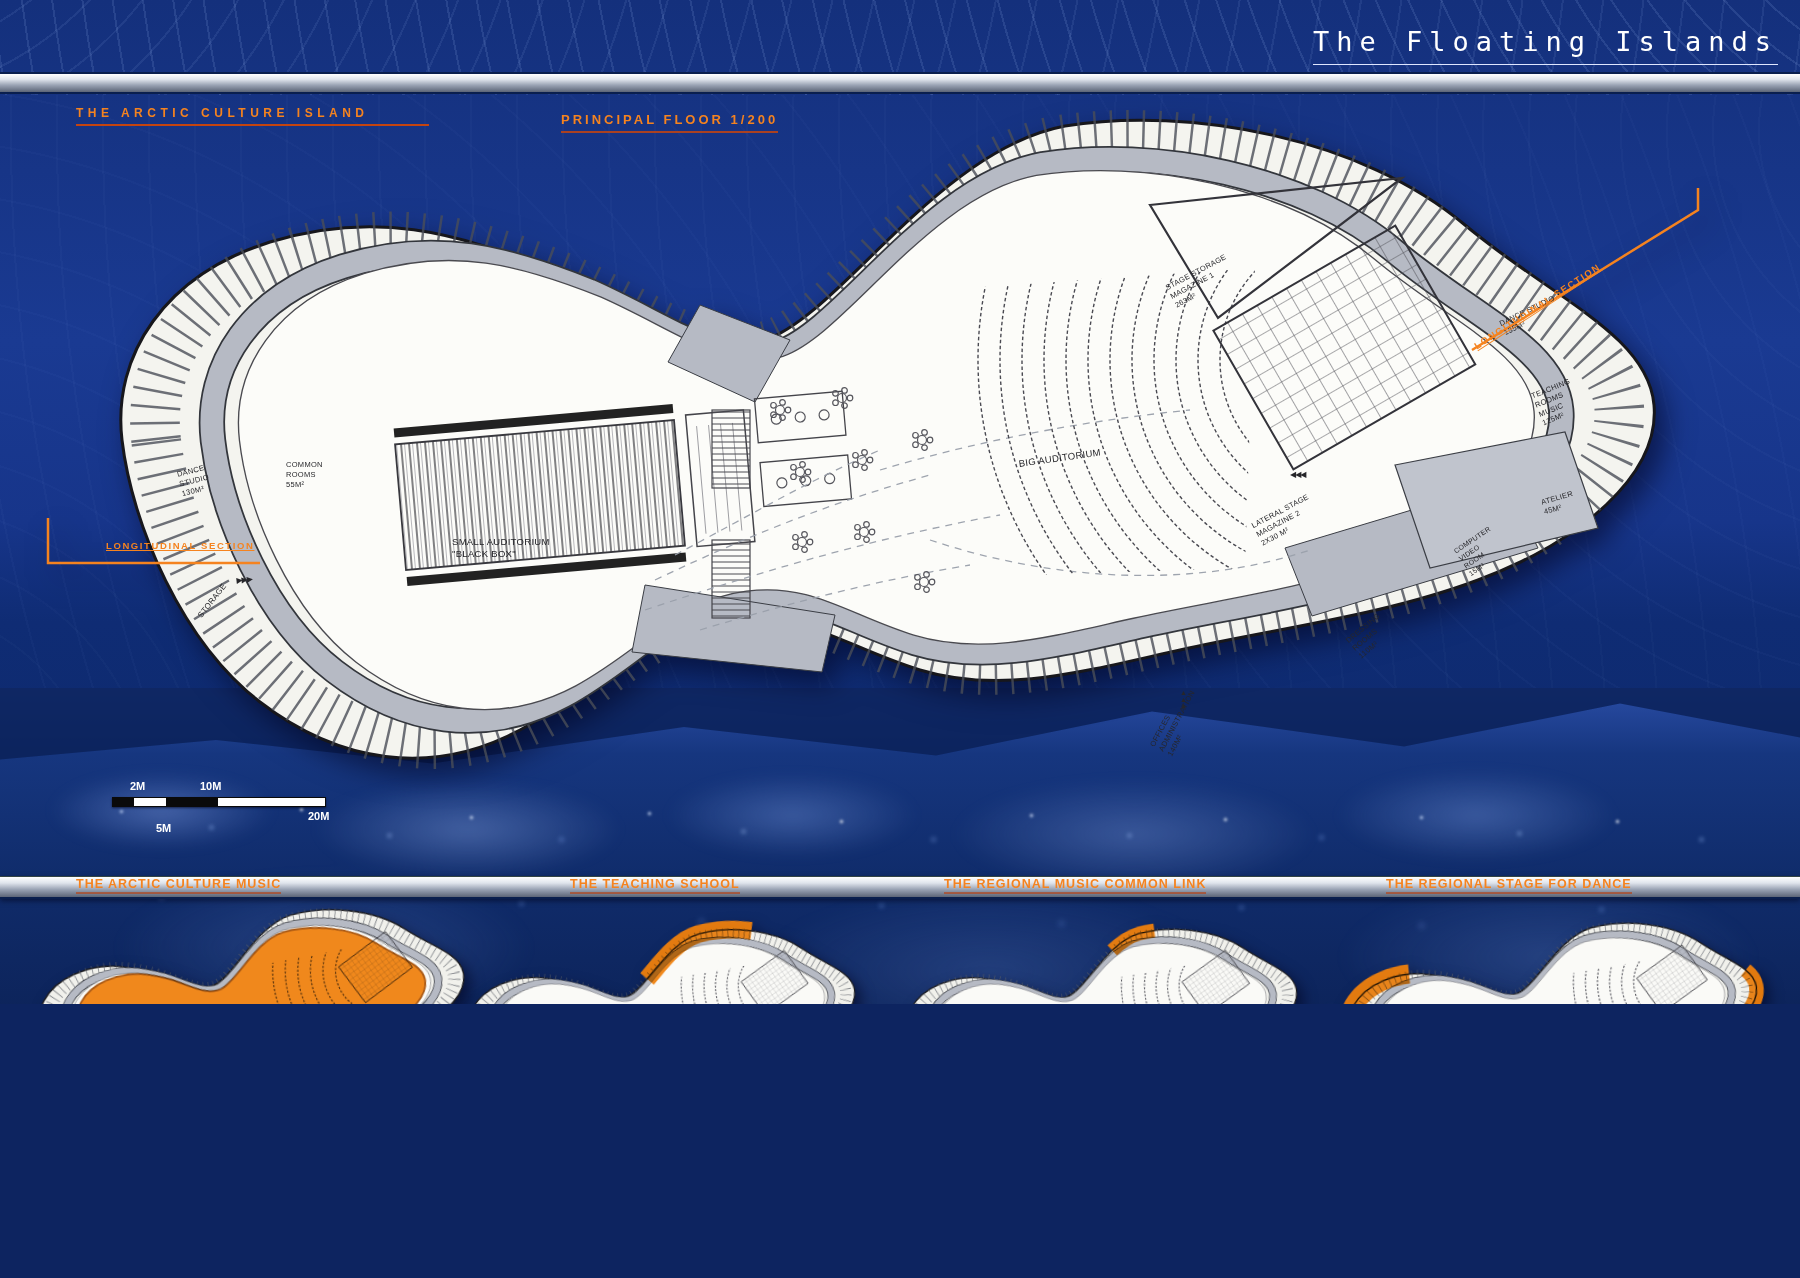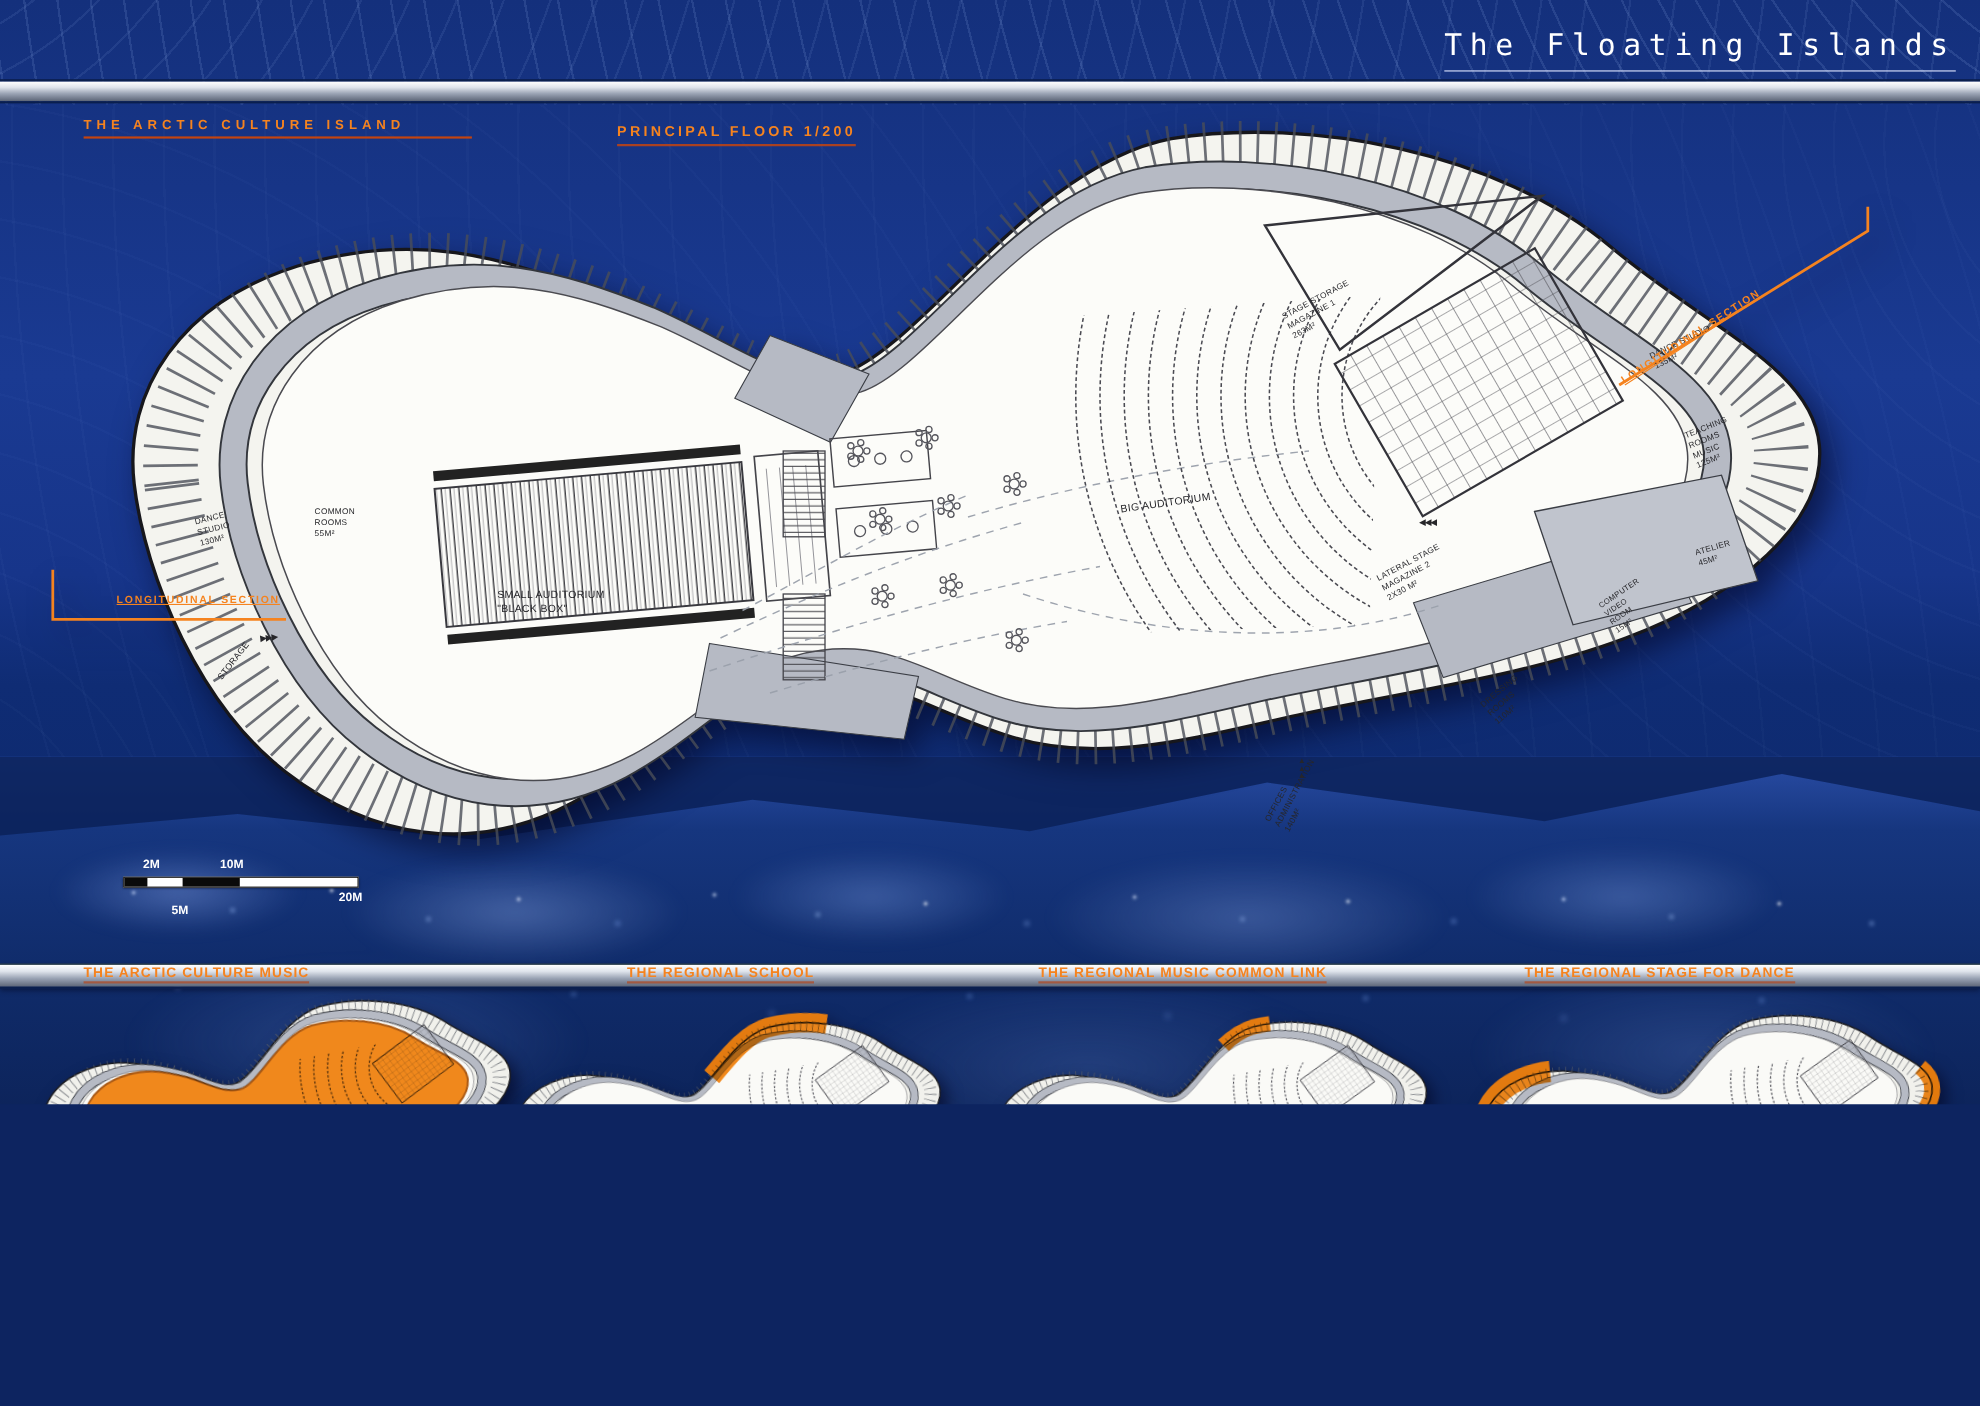--- a/index.html
+++ b/index.html
@@ -299,21 +299,21 @@
     <div class="bar">
       <div class="seg" style="left:0;width:21px;"></div>
       <div class="seg" style="left:53px;width:52px;"></div>
     </div>
     <span style="position:absolute;left:44px;top:30px;margin-top:12px;">5M</span>
     <span style="position:absolute;left:196px;top:30px;">20M</span>
   </div>
 
   <div id="bar-mid" class="silverbar"></div>
   <div class="band-label" style="left:76px;">THE ARCTIC CULTURE MUSIC</div>
-  <div class="band-label" style="left:570px;">THE REGIONAL SCHOOL</div>
+  <div class="band-label" style="left:570px;">THE TEACHING SCHOOL</div>
   <div class="band-label" style="left:944px;">THE REGIONAL MUSIC COMMON LINK</div>
   <div class="band-label" style="left:1386px;">THE REGIONAL STAGE FOR DANCE</div>
 
   <svg id="mini-1" class="mini" viewBox="0 0 1560 670">
     <use href="#mini-base"></use>
     <g transform="translate(140.4 60.3) scale(0.82)" style="mix-blend-mode:multiply">
       <use href="#blob" fill="#f5820a" stroke="#a84e00" stroke-width="8" opacity=".92"></use>
       </g>
   </svg>
   <svg id="mini-2" class="mini" viewBox="0 0 1560 670">

